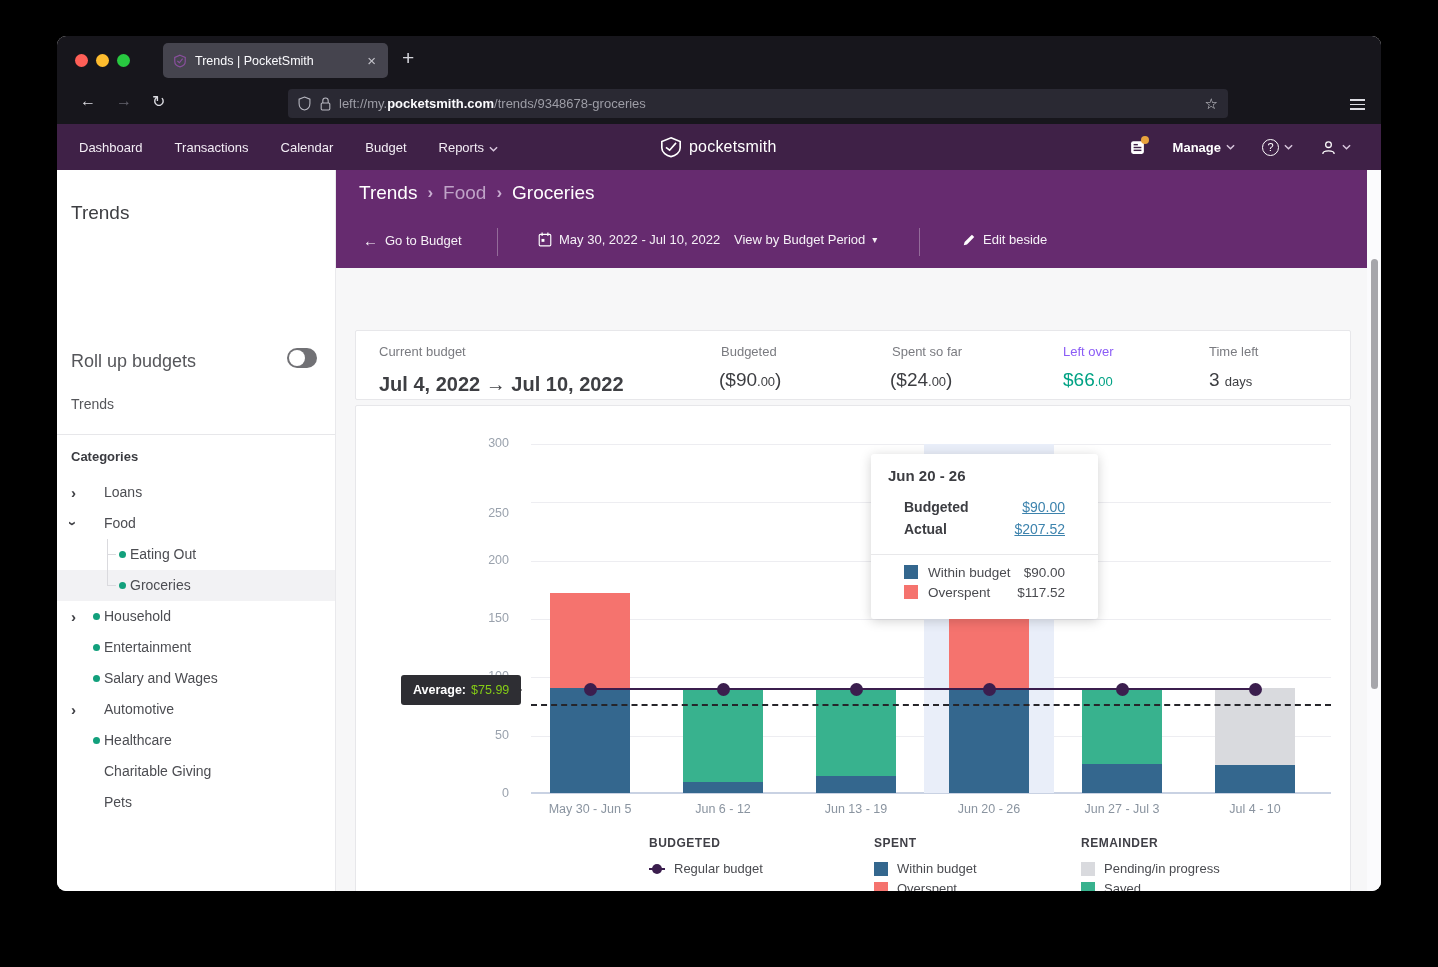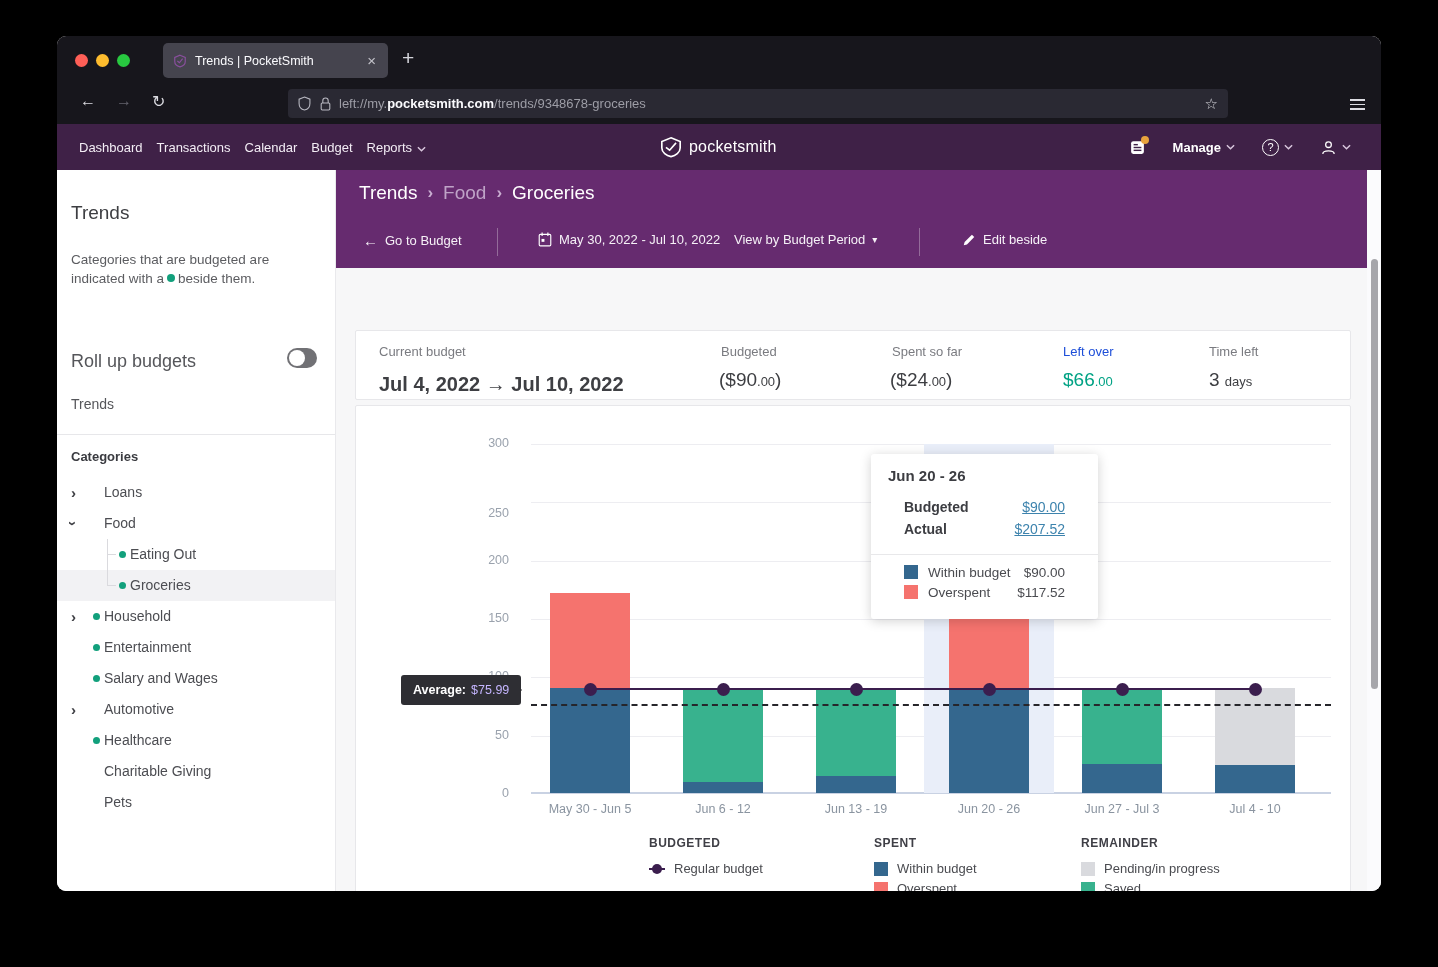--- a/index.html
+++ b/index.html
@@ -23,21 +23,21 @@
   .urlfield { position:absolute; left:231px; top:6px; width:940px; height:29px; background:#2a2933;
               border-radius:4px; display:flex; align-items:center; padding:0 10px; }
   .urltext { font-size:13px; color:#9d9da6; margin-left:8px; flex:1; white-space:nowrap; }
   .urltext b { color:#fbfbfe; font-weight:bold; }
   .star { color:#d3d3d9; font-size:15px; }
   .hamburger { position:absolute; right:16px; top:13px; width:15px; }
   .hamburger i { display:block; height:1.5px; background:#dcdce2; margin:3px 0; }
 
   
   .navbar { position:relative; height:46px; background:#3f2147; color:#f3edf5; }
-  .nav-left { position:absolute; left:22px; top:0; height:46px; display:flex; align-items:center; gap:14px; }
+  .nav-left { position:absolute; left:22px; top:0; height:46px; display:flex; align-items:center; gap:32px; }
   .nav-item { font-size:13px; color:#f3edf5; white-space:nowrap; }
   .caret { display:inline-block; margin-left:5px; }
   .caret svg { display:block; }
   .logo { position:absolute; left:603px; top:0; height:46px; display:flex; align-items:center; gap:7px; }
   .logo-text { font-size:16px; color:#fff; letter-spacing:.2px; }
   .nav-right { position:absolute; right:30px; top:0; height:46px; display:flex; align-items:center; gap:27px; }
   .manage { font-size:13px; font-weight:bold; color:#fff; display:flex; align-items:center; }
   .help-circle { width:17px; height:17px; border:1.5px solid #fff; border-radius:50%;
                  font-size:11px; display:flex; align-items:center; justify-content:center; color:#fff; }
   .icon-flex { display:flex; align-items:center; }
@@ -81,21 +81,21 @@
   .bc-sep { color:#c9aed1; font-size:17px; font-weight:bold; }
   .bc-dim { color:#bfa3c7; }
   .toolbar-item { position:absolute; top:62px; font-size:13px; color:#f6f1f7; display:flex; align-items:center; gap:7px; }
   .tb-div { position:absolute; top:58px; width:1px; height:28px; background:rgba(255,255,255,.3); }
   .tb-arrow { font-size:15px; }
 
   
   .card { position:absolute; background:#fff; border:1px solid #e7e7ea; border-radius:2px; }
   .summary { left:19px; top:160px; width:996px; height:70px; }
   .sum-label { position:absolute; top:13px; font-size:13px; color:#7a7b80; }
-  .sum-label.teal { color:#1d4ed8; }
+  .sum-label.teal { color:#8b5cf6; }
   .sum-val { position:absolute; top:38px; font-size:19px; color:#3d3e42; }
   .sum-val.teal { color:#00a284; }
   .sum-val small { font-size:13px; }
   .sum-date { position:absolute; top:42px; font-size:20px; font-weight:bold; color:#3e3f43; }
 
   
   .chartcard { left:19px; top:235px; width:996px; height:560px; }
   .plot { position:absolute; left:175px; top:38px; width:800px; height:350px; }
   .gridline { position:absolute; left:0; width:800px; height:1px; background:#ededf1; }
   .baseline { position:absolute; left:0; bottom:0; width:800px; height:2px; background:#c9d2e3; }
@@ -103,21 +103,21 @@
   .xlab { position:absolute; top:358px; width:130px; text-align:center; font-size:12.5px; color:#8a94a0; }
   .hl-band { position:absolute; top:0; height:349px; background:#e9eef9; z-index:1; }
   .seg { position:absolute; width:80px; z-index:2; }
   .bline { position:absolute; height:2px; background:#3b1e4e; z-index:3; }
   .bdot { position:absolute; width:13px; height:13px; border-radius:50%; background:#36194a; z-index:3; }
   .avgline { position:absolute; left:0; width:800px; border-top:2px dashed #26262b; z-index:3; }
 
   .avg-tip { position:absolute; left:45px; top:269px; height:30px; background:#2e2e33; color:#fff;
              border-radius:3px; display:flex; align-items:center; padding:0 12px; font-size:12.5px; z-index:6; }
   .avg-tip b { margin-right:5px; }
-  .avg-tip span { color:#c4b5fd; }
+  .avg-tip span { color:#84cc16; }
   .avg-tip::after { content:""; position:absolute; right:-7px; top:9px; border:6px solid transparent; border-left-color:#2e2e33; }
 
   .hover-card { position:absolute; left:515px; top:48px; width:227px; height:165px; background:#fff;
                 border-radius:3px; box-shadow:0 2px 12px rgba(0,0,0,.18); z-index:6; }
   .hc-title { position:absolute; left:17px; top:13px; font-size:15px; font-weight:bold; color:#3c3d42; }
   .hc-rows { position:absolute; left:33px; top:42px; right:33px; }
   .hc-row { display:flex; justify-content:space-between; height:22px; align-items:center; }
   .hc-row .l { font-size:14px; font-weight:bold; color:#3c3d42; }
   .hc-row .v { font-size:14px; color:#3d83ad; text-decoration:underline; }
   .hc-div { position:absolute; left:0; right:0; top:100px; height:1px; background:#e8e8ea; }
@@ -233,23 +233,20 @@
               </svg>
           </span>
         </span>
       </div>
     </div>
 
     <div class="content">
 
       <aside class="sidebar">
         <div class="sb-title">Trends</div>
-        <div class="sb-desc">
-          <span>Categories that are budgeted are indicated with a</span><span class="gdot"></span><span>beside them.</span>
-        </div>
         <div class="rollup">Roll up budgets</div>
         <div class="toggle">
             <span class="knob"></span>
           </div>
         <div class="sb-link">Trends</div>
         <div class="sb-div"></div>
         <div class="sb-cats">Categories</div>
         <div id="cat-rows">
             <div class="cat-row" style="top: 307px;">
               <span class="chev">›</span>

